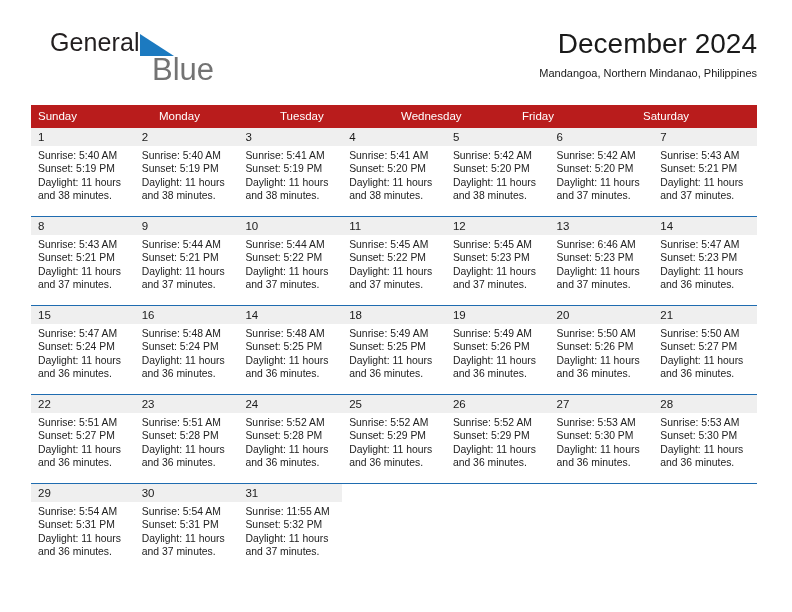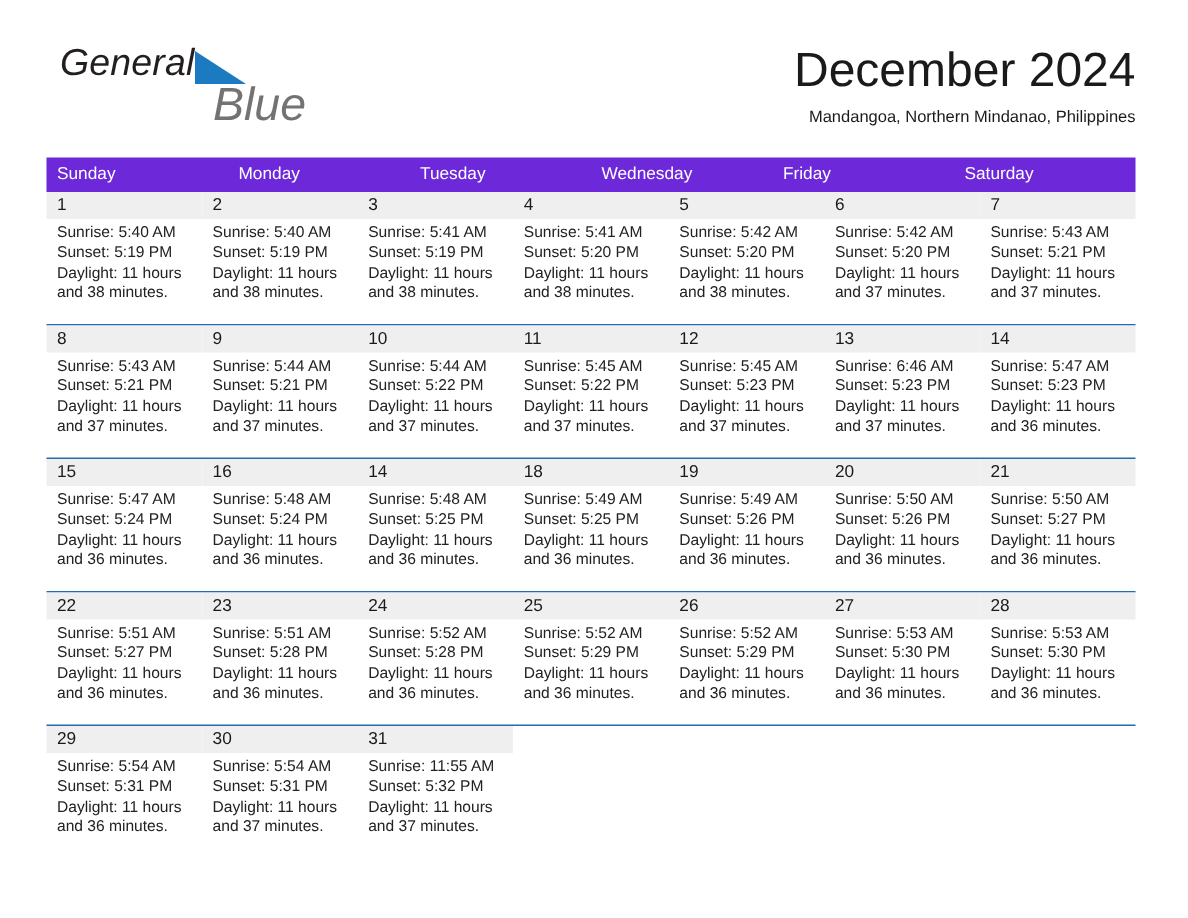--- a/index.html
+++ b/index.html
@@ -26,25 +26,24 @@
   .top {
     position: absolute;
     left: 31px;
     top: 28px;
     right: 35px;
     height: 70px;
   }
 
   .brand {
     position: absolute;
-    left: 3px;
+    left: 13px;
     top: 0;
     width: 180px;
     height: 62px;
-    font-style: italic;
   }
   .brand-general {
     position: absolute;
     left: 6px;
     top: 2px;
     font-size: 25px;
     letter-spacing: 0.1px;
     color: #231f20;
     line-height: 1;
   }
@@ -65,21 +64,21 @@
     height: 22px;
   }
 
   .title-block {
     position: absolute;
     right: 0;
     top: 0;
     text-align: right;
   }
   .cal-title {
-    font-size: 32px;
+    font-size: 28px;
     color: #1a1a1a;
     line-height: 1.15;
     white-space: nowrap;
   }
   .cal-subtitle {
     margin-top: 7px;
     font-size: 11px;
     color: #1a1a1a;
     line-height: 1.15;
     white-space: nowrap;
@@ -89,21 +88,21 @@
   .calendar {
     position: absolute;
     left: 31px;
     top: 105px;
     width: 726px;
   }
 
   .weekday-row {
     display: flex;
     width: 100%;
-    background: #6d28d9;
+    background: #b91c1c;
   }
   .weekday-cell {
     flex: 1 1 0;
     min-width: 0;
     box-sizing: border-box;
     padding: 4px 0 5px 7px;
     font-size: 11.5px;
     color: #ffffff;
     line-height: 1.25;
     white-space: nowrap;

